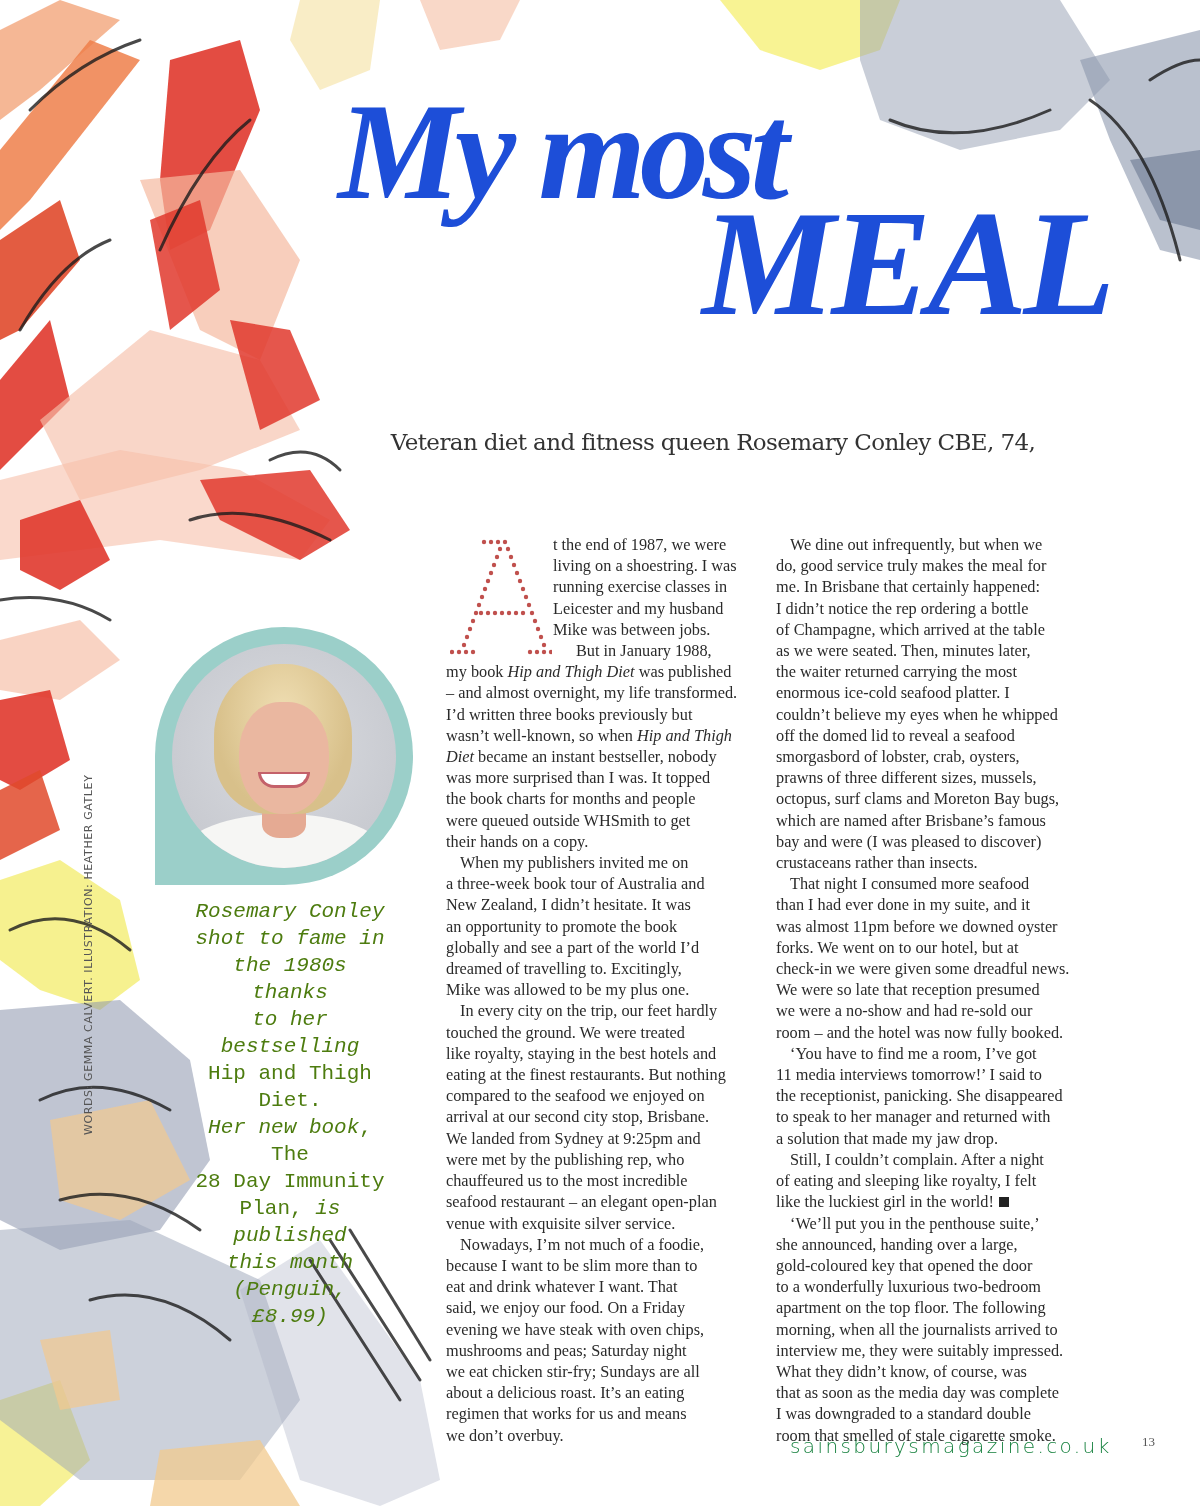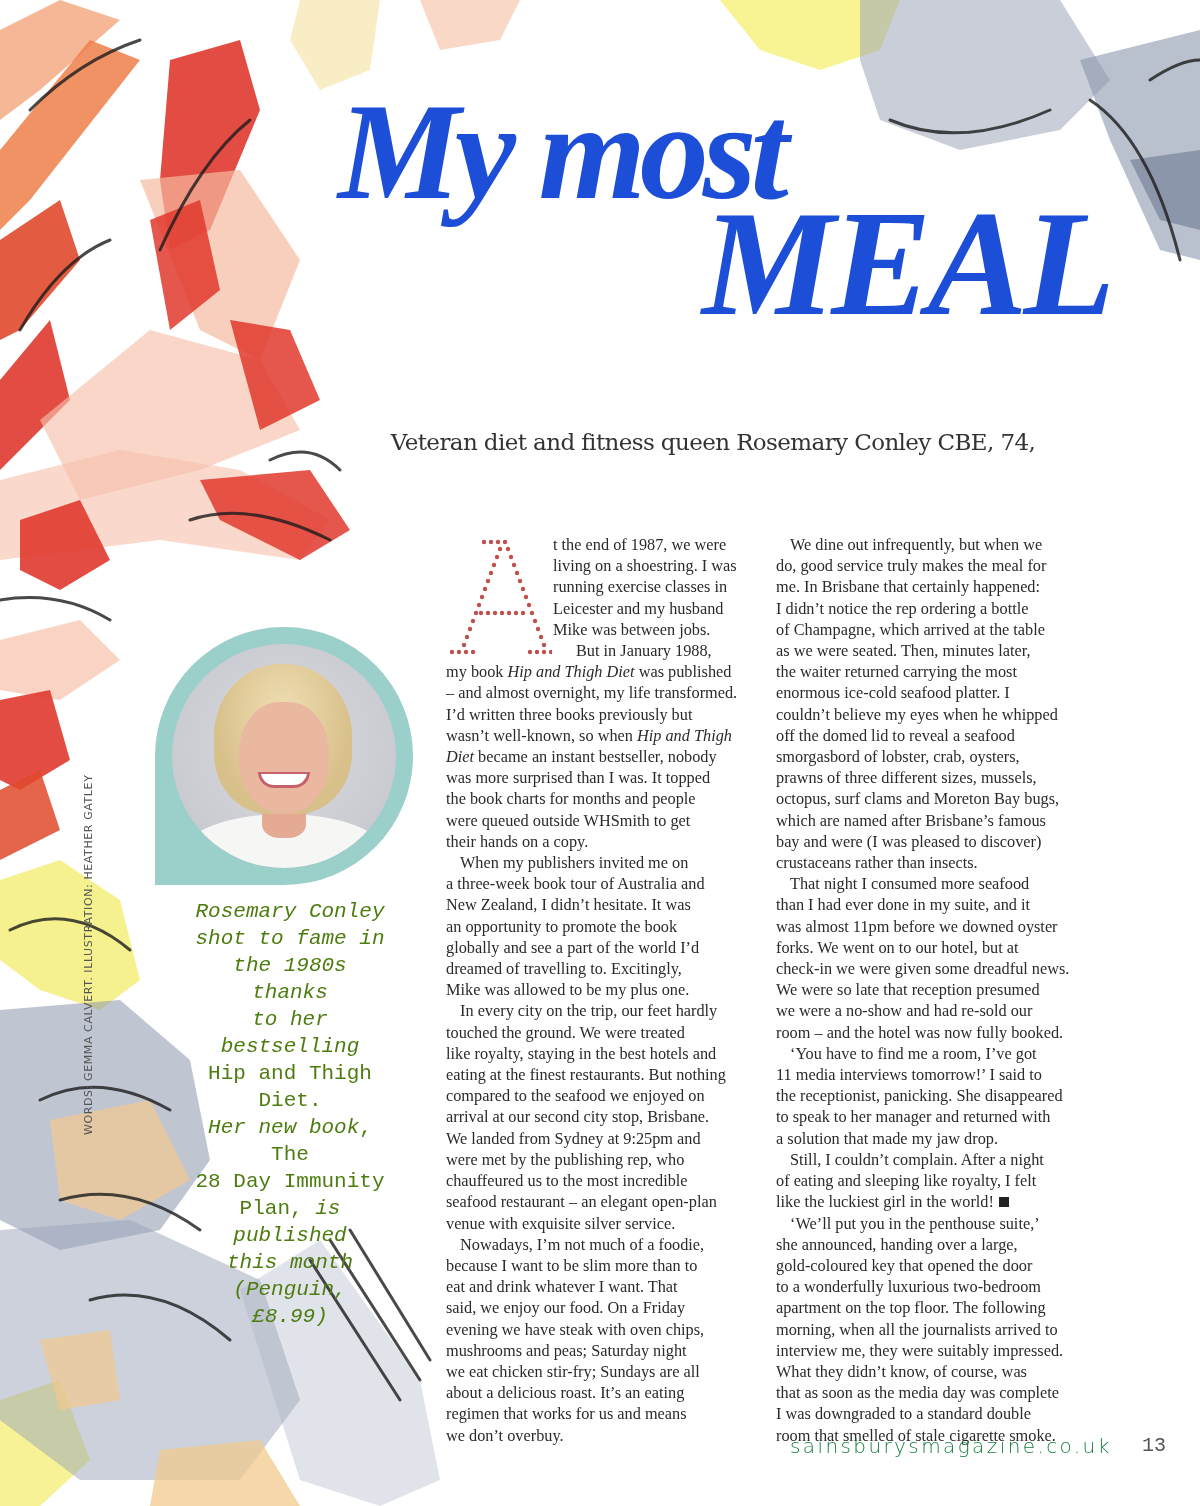--- a/index.html
+++ b/index.html
@@ -84,21 +84,21 @@
   em { font-style: italic; }
   .endmark { display: inline-block; width: 10px; height: 10px; background: #222; margin-left: 5px; vertical-align: 0px; }
 
   
   .footer-site {
     position: absolute; left: 790px; top: 1434px;
     font-family: "DejaVu Sans", sans-serif; font-weight: 200; font-size: 20px; letter-spacing: 2.4px; color: #15803d;
   }
   .footer-page {
     position: absolute; left: 1142px; top: 1434px;
-    font-family: Liberation Mono, monospace; font-weight: 200; font-size: 20px; color: #555;
+    font-family: Liberation Serif, serif; font-weight: 200; font-size: 13px; color: #555;
   }
 </style>
 </head>
 <body>
 
 <div class="illus">
   <svg viewBox="0 0 1200 1506" xmlns="http://www.w3.org/2000/svg">
 
     <path d="M0 30 L60 0 L120 20 L40 90 L0 120 Z" fill="#f2a57a" opacity="0.8"></path>
     <path d="M0 150 L90 40 L140 60 L30 200 L0 230 Z" fill="#ee7f4a" opacity="0.85"></path>

